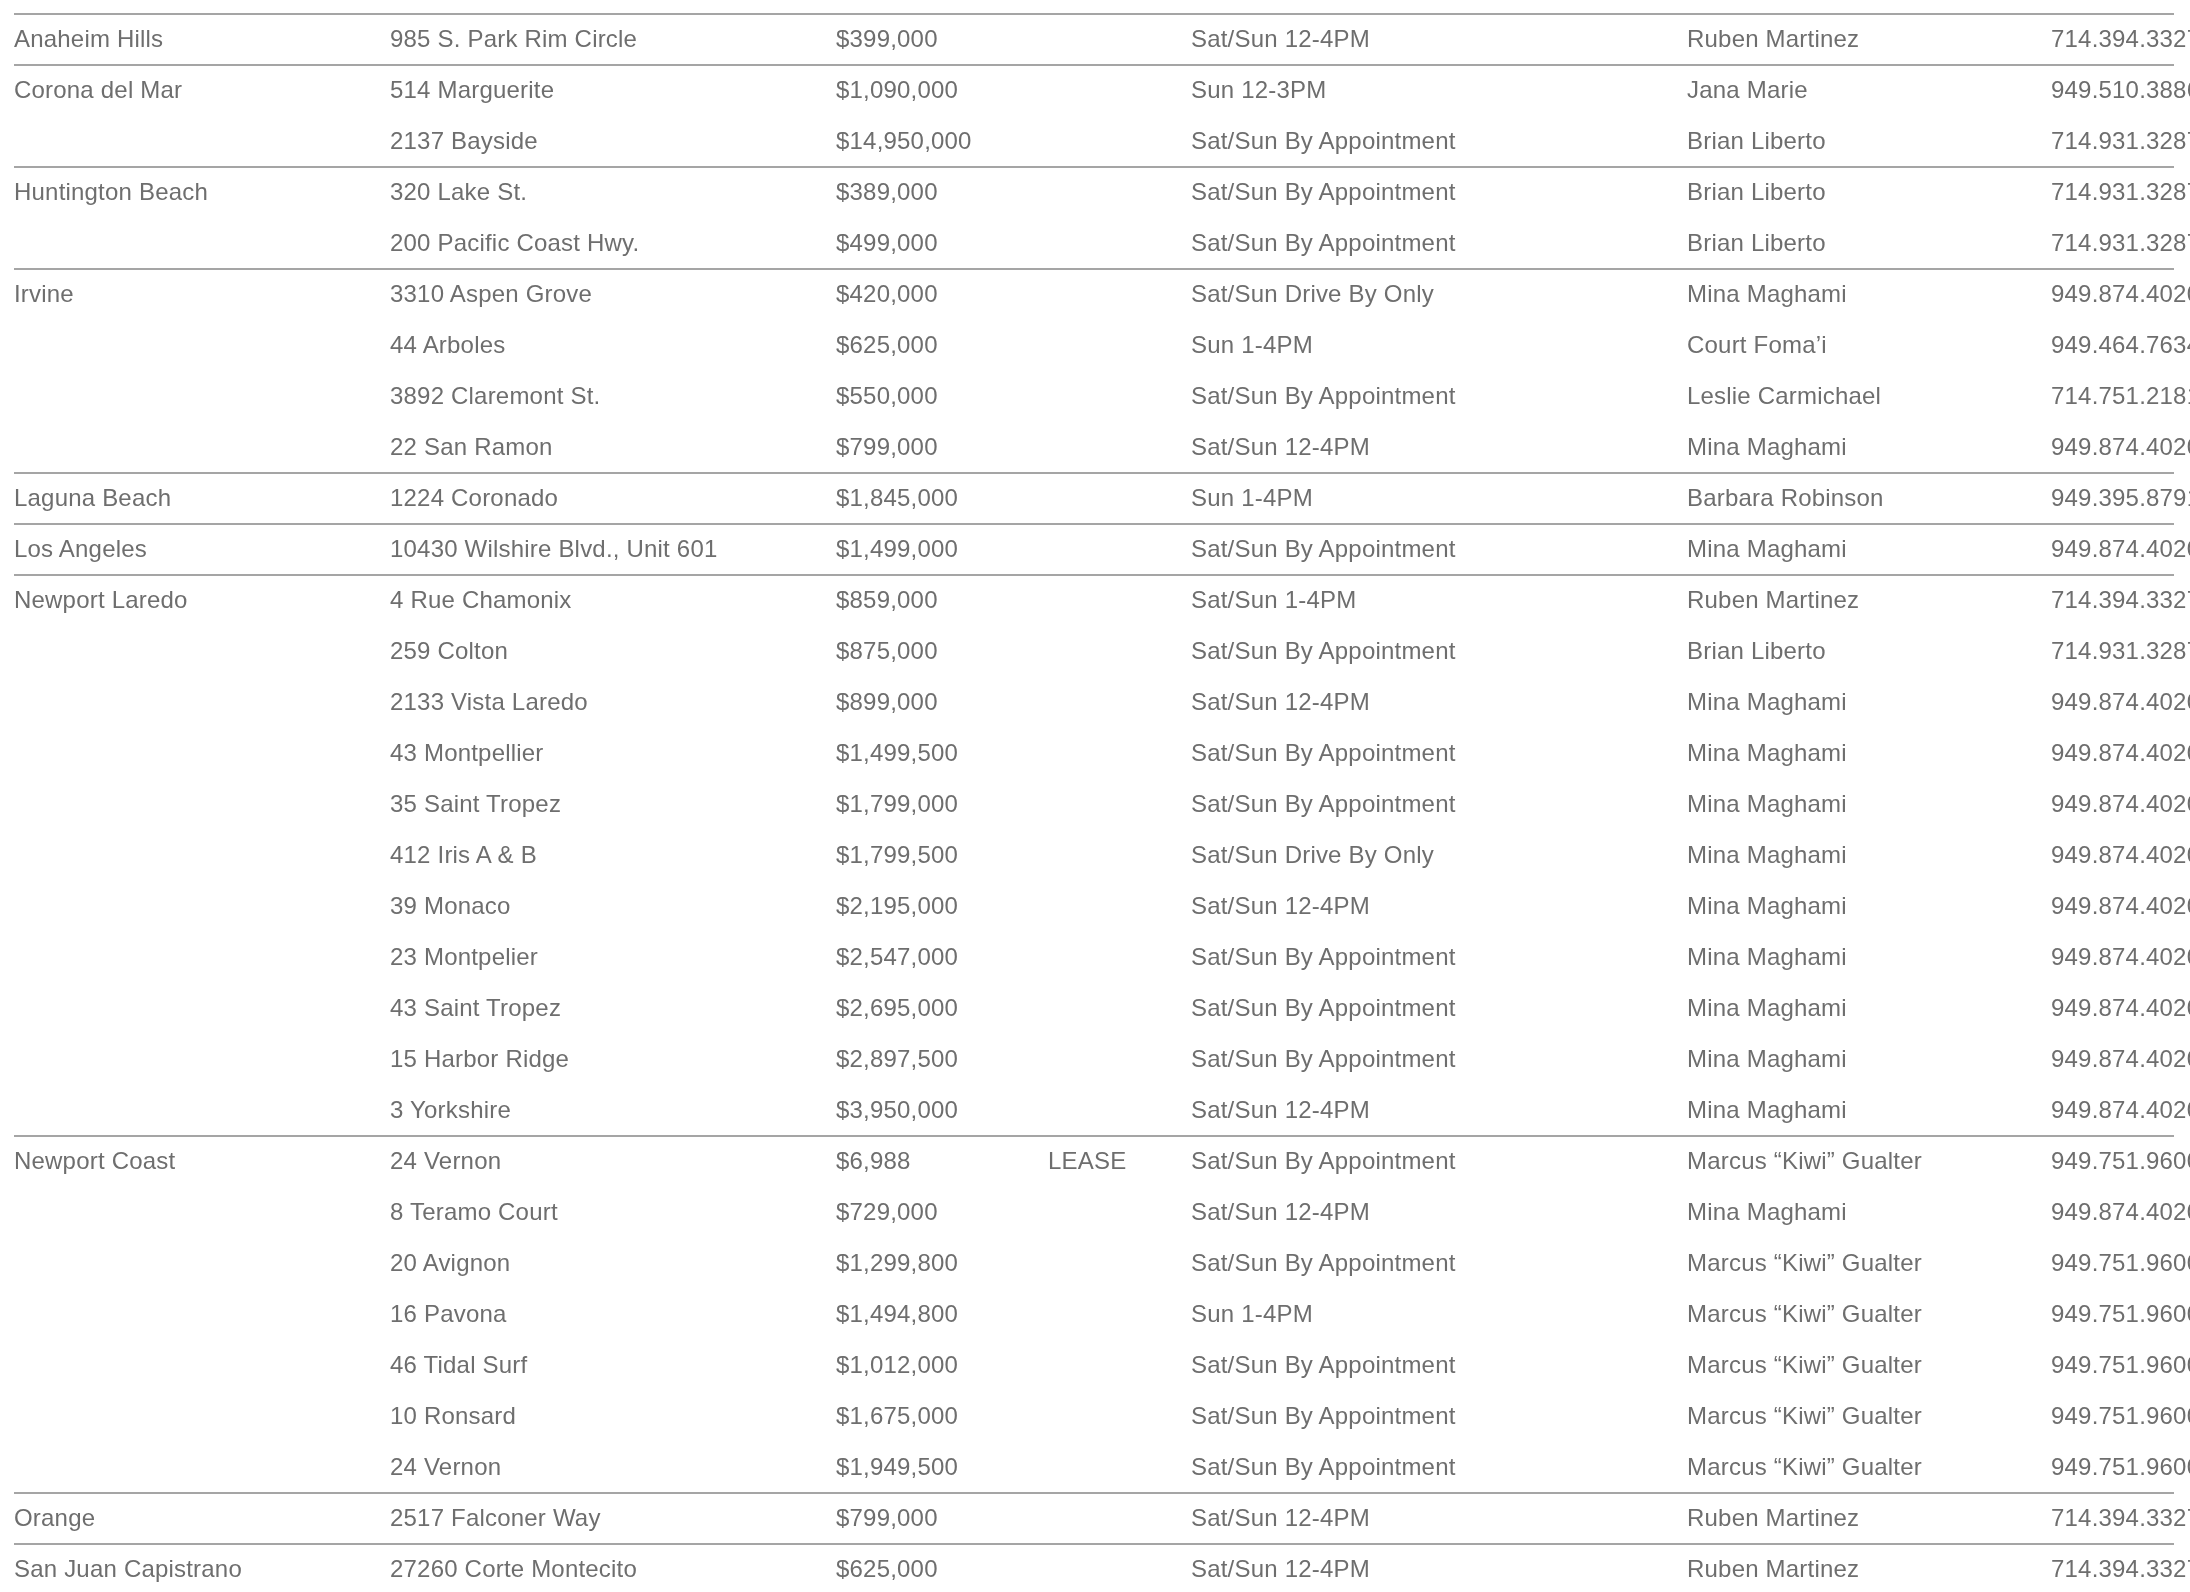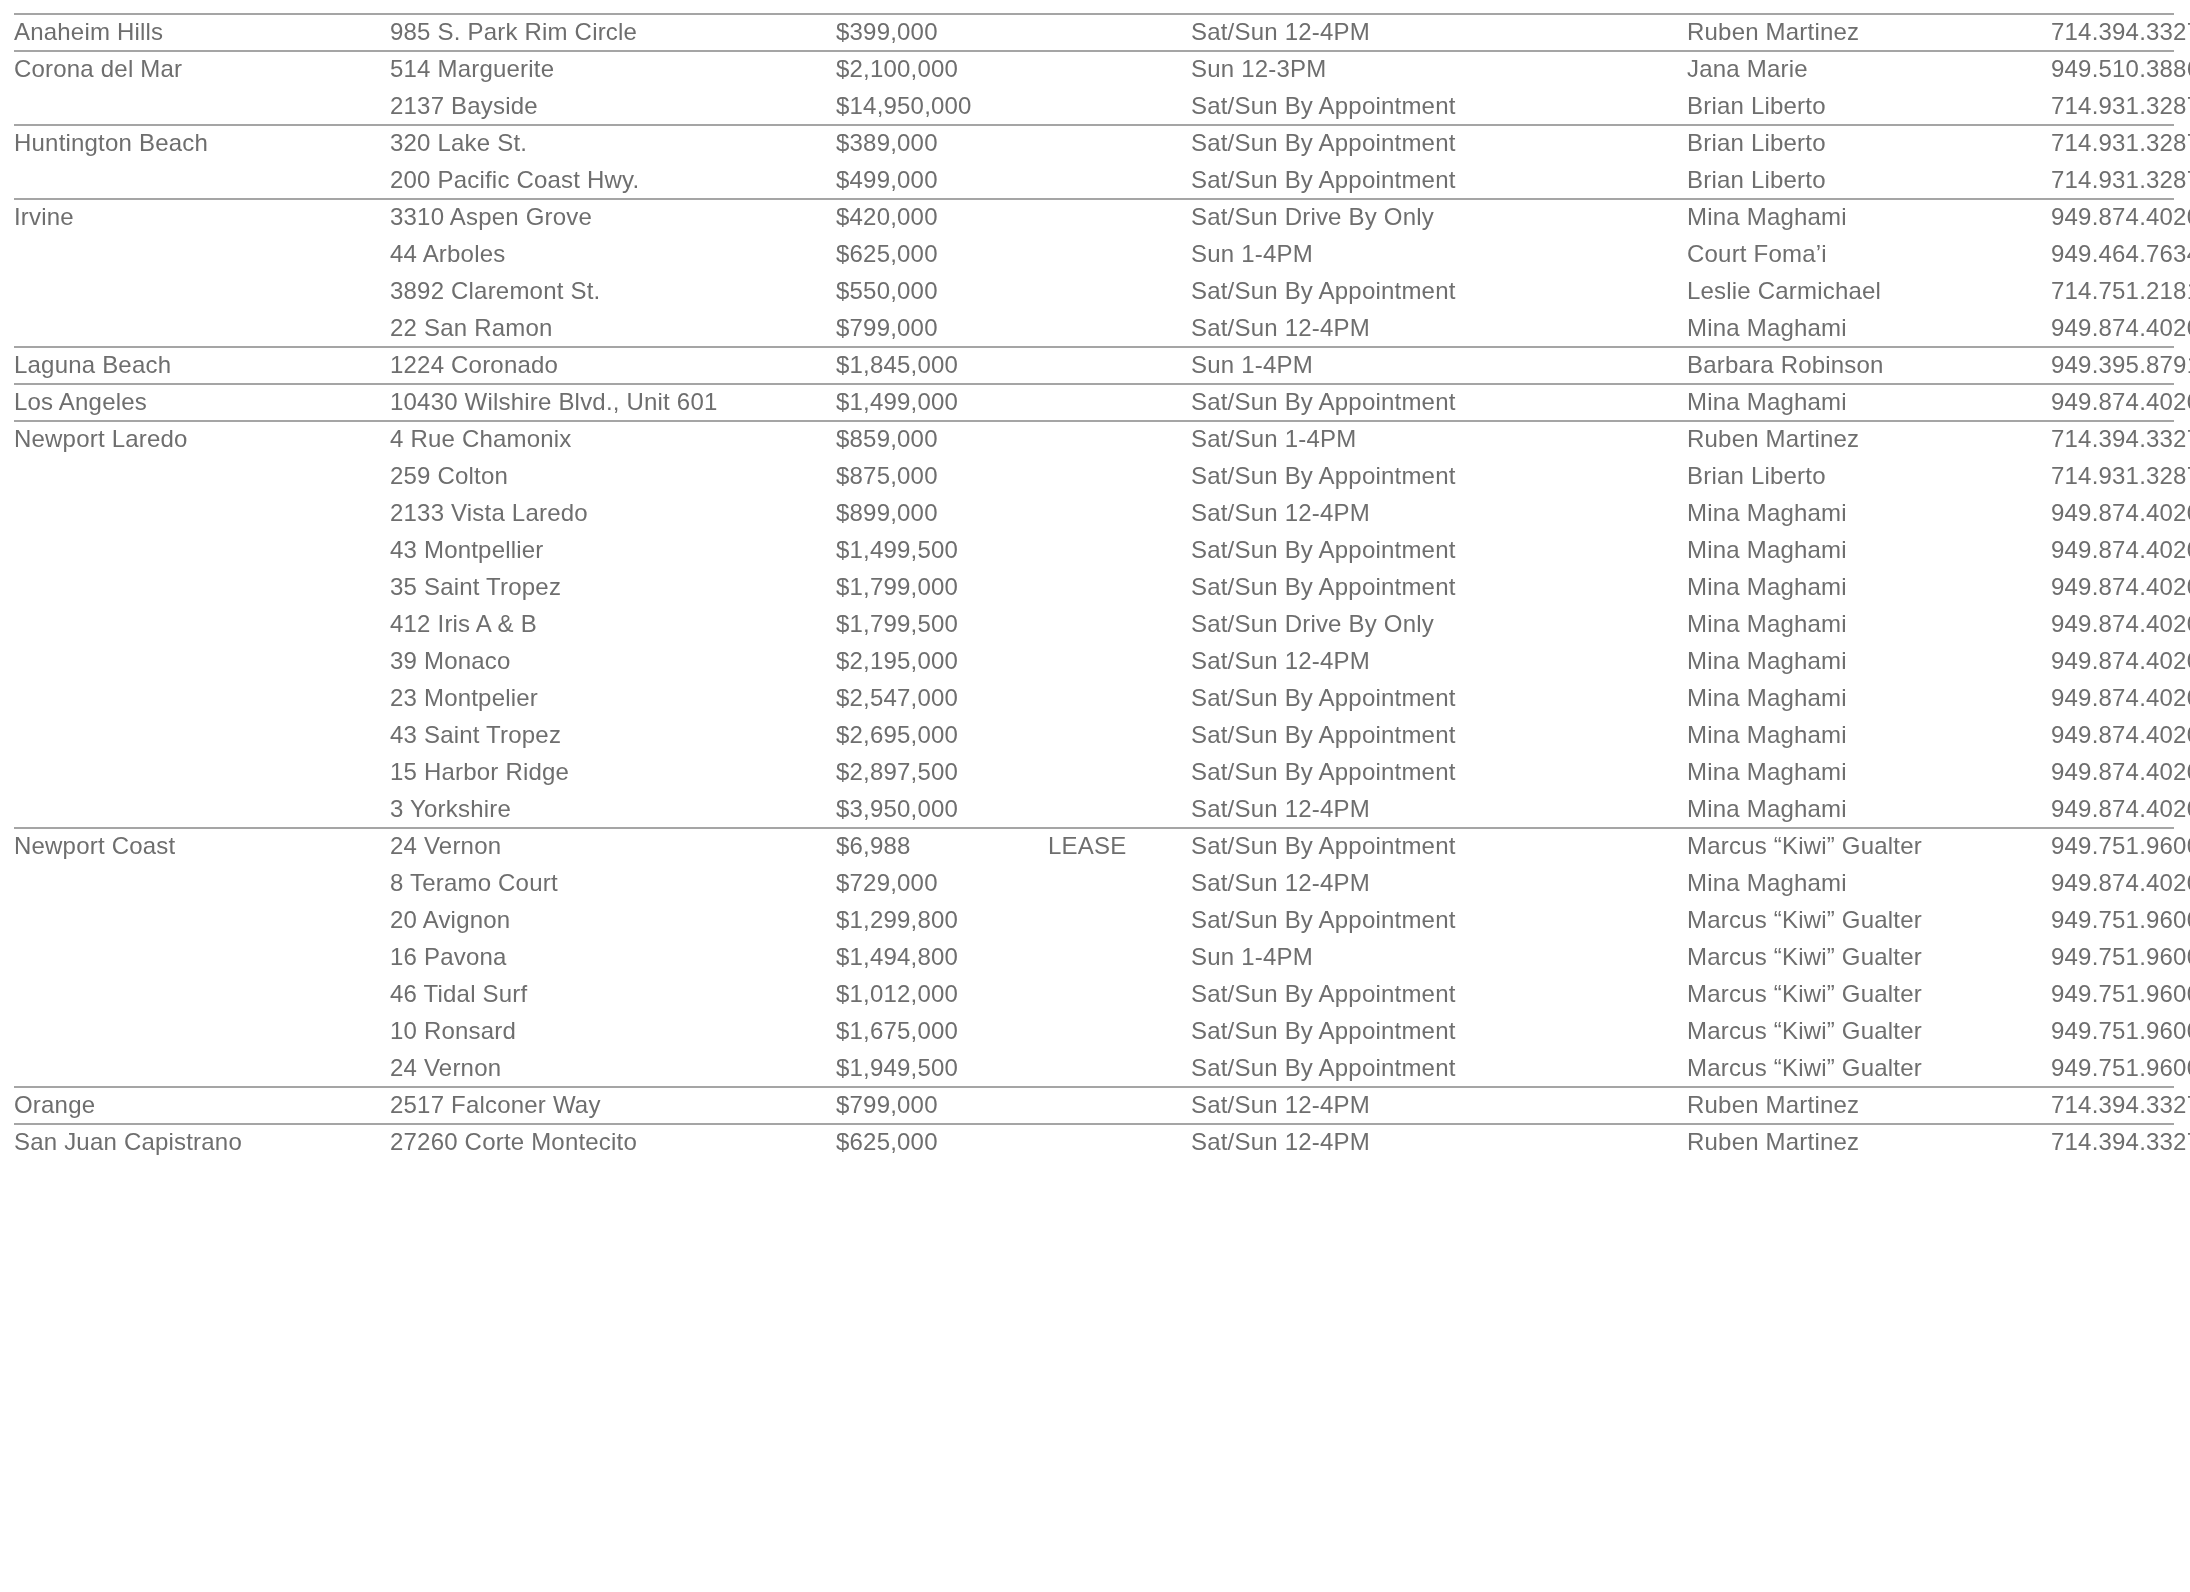--- a/index.html
+++ b/index.html
@@ -30,21 +30,21 @@
     position: absolute;
     top: 0;
     left: 0;
     right: 0;
     height: 2px;
     background: var(--rule-color, #a5a5a5);
   }
   .row {
     display: grid;
     grid-template-columns: 376px 446px 212px 143px 496px 364px 1fr;
-    height: 37px;
+    height: 51px;
     align-items: center;
   }
   .cell {
     white-space: nowrap;
   }
   .cell.phone {
     text-align: right;
   }
 </style>
 </head>
@@ -59,21 +59,21 @@
     <div class="cell lease"></div>
     <div class="cell times">Sat/Sun 12-4PM</div>
     <div class="cell agent">Ruben Martinez</div>
     <div class="cell phone">714.394.3327</div>
   </div>
     </div>
     <div class="city-group">
       <div class="row">
     <div class="cell city">Corona del Mar</div>
     <div class="cell address">514 Marguerite</div>
-    <div class="cell price">$2,100,000</div>
+    <div class="cell price">$1,090,000</div>
     <div class="cell lease"></div>
     <div class="cell times">Sun 12-3PM</div>
     <div class="cell agent">Jana Marie</div>
     <div class="cell phone">949.510.3886</div>
   </div>
       <div class="row">
     <div class="cell city"></div>
     <div class="cell address">2137 Bayside</div>
     <div class="cell price">$14,950,000</div>
     <div class="cell lease"></div>

